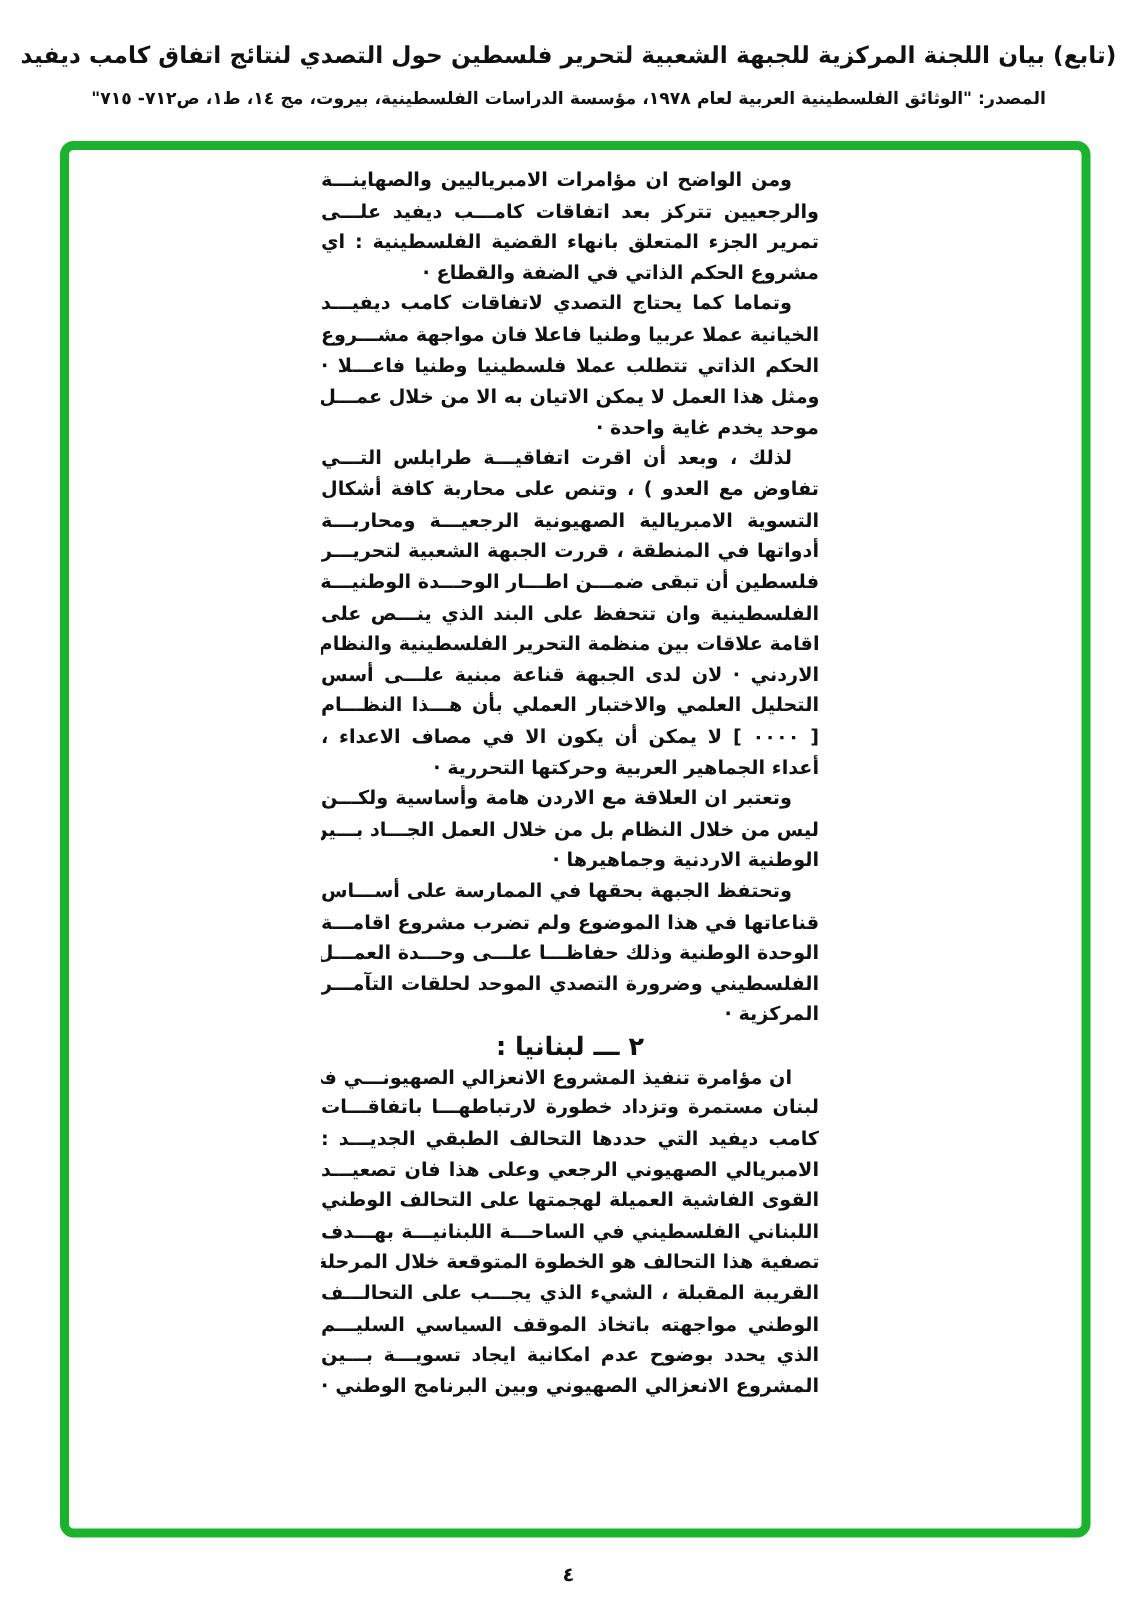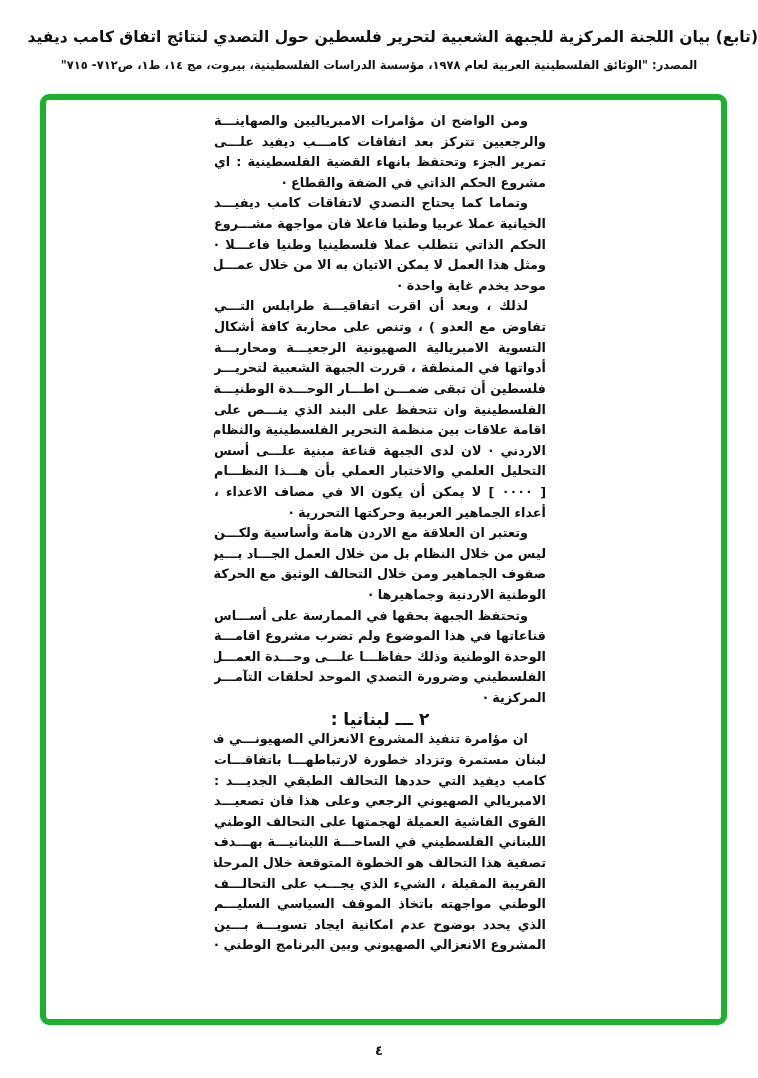--- a/index.html
+++ b/index.html
@@ -14,20 +14,21 @@
     background: #ffffff;
     overflow: hidden;
     font-family: "DejaVu Sans", sans-serif;
     color: #111111;
   }
   .doc-title {
     position: absolute;
     top: 28px;
     left: 0;
     width: 758px;
+    text-align: center;
     direction: rtl;
     font-size: 15.5px;
     font-weight: bold;
     white-space: nowrap;
     letter-spacing: 0.2px;
   }
   .doc-source {
     position: absolute;
     top: 58px;
     left: 0;
@@ -102,41 +103,40 @@
 
   <div class="doc-title">(تابع)  بيان اللجنة المركزية للجبهة الشعبية لتحرير فلسطين حول التصدي لنتائج اتفاق كامب ديفيد</div>
 
   <div class="doc-source">المصدر: "الوثائق الفلسطينية العربية لعام ١٩٧٨، مؤسسة الدراسات الفلسطينية، بيروت، مج ١٤، ط١، ص٧١٢- ٧١٥"</div>
 
   <div class="highlight-box" style="border-color: rgb(27, 179, 46);"></div>
 
   <div class="doc-body">
       <div class="line indent">ومن الواضح ان مؤامرات الامبرياليين والصهاينـــة</div>
       <div class="line">والرجعيين تتركز بعد اتفاقات كامـــب ديفيد علـــى</div>
-      <div class="line">تمرير الجزء وتحتفظ بانهاء القضية الفلسطينية : اي</div>
+      <div class="line">تمرير الجزء المتعلق بانهاء القضية الفلسطينية : اي</div>
       <div class="line end">مشروع الحكم الذاتي في الضفة والقطاع ·</div>
       <div class="line indent">وتماما كما يحتاج التصدي لاتفاقات كامب ديفيـــد</div>
       <div class="line">الخيانية عملا عربيا وطنيا فاعلا فان مواجهة مشـــروع</div>
       <div class="line">الحكم الذاتي تتطلب عملا فلسطينيا وطنيا فاعـــلا ·</div>
       <div class="line">ومثل هذا العمل لا يمكن الاتيان به الا من خلال عمـــل</div>
       <div class="line end">موحد يخدم غاية واحدة ·</div>
       <div class="line indent">لذلك ، وبعد أن اقرت اتفاقيـــة طرابلس التـــي</div>
       <div class="line">تفاوض مع العدو ) ، وتنص على محاربة كافة أشكال</div>
       <div class="line">التسوية الامبريالية الصهيونية الرجعيـــة ومحاربـــة</div>
       <div class="line">أدواتها في المنطقة ، قررت الجبهة الشعبية لتحريـــر</div>
       <div class="line">فلسطين أن تبقى ضمـــن اطـــار الوحـــدة الوطنيـــة</div>
       <div class="line">الفلسطينية وان تتحفظ على البند الذي ينـــص على</div>
       <div class="line">اقامة علاقات بين منظمة التحرير الفلسطينية والنظام</div>
       <div class="line">الاردني · لان لدى الجبهة قناعة مبنية علـــى أسس</div>
       <div class="line">التحليل العلمي والاختبار العملي بأن هـــذا النظـــام</div>
       <div class="line">[ ٠٠٠٠ ] لا يمكن أن يكون الا في مصاف الاعداء ،</div>
       <div class="line end">أعداء الجماهير العربية وحركتها التحررية ·</div>
       <div class="line indent">وتعتبر ان العلاقة مع الاردن هامة وأساسية ولكـــن</div>
       <div class="line">ليس من خلال النظام بل من خلال العمل الجـــاد بـــين</div>
-      <div class="line">صفوف الجماهير ومن خلال التحالف الوثيق مع الحركة</div>
       <div class="line end">الوطنية الاردنية وجماهيرها ·</div>
       <div class="line indent">وتحتفظ الجبهة بحقها في الممارسة على أســـاس</div>
       <div class="line">قناعاتها في هذا الموضوع ولم تضرب مشروع اقامـــة</div>
       <div class="line">الوحدة الوطنية وذلك حفاظـــا علـــى وحـــدة العمـــل</div>
       <div class="line">الفلسطيني وضرورة التصدي الموحد لحلقات التآمـــر</div>
       <div class="line end">المركزية ·</div>
       <div class="section-heading">٢ ـــ لبنانيا :</div>
       <div class="line indent">ان مؤامرة تنفيذ المشروع الانعزالي الصهيونـــي في</div>
       <div class="line">لبنان مستمرة وتزداد خطورة لارتباطهـــا باتفاقـــات</div>
       <div class="line">كامب ديفيد التي حددها التحالف الطبقي الجديـــد :</div>

